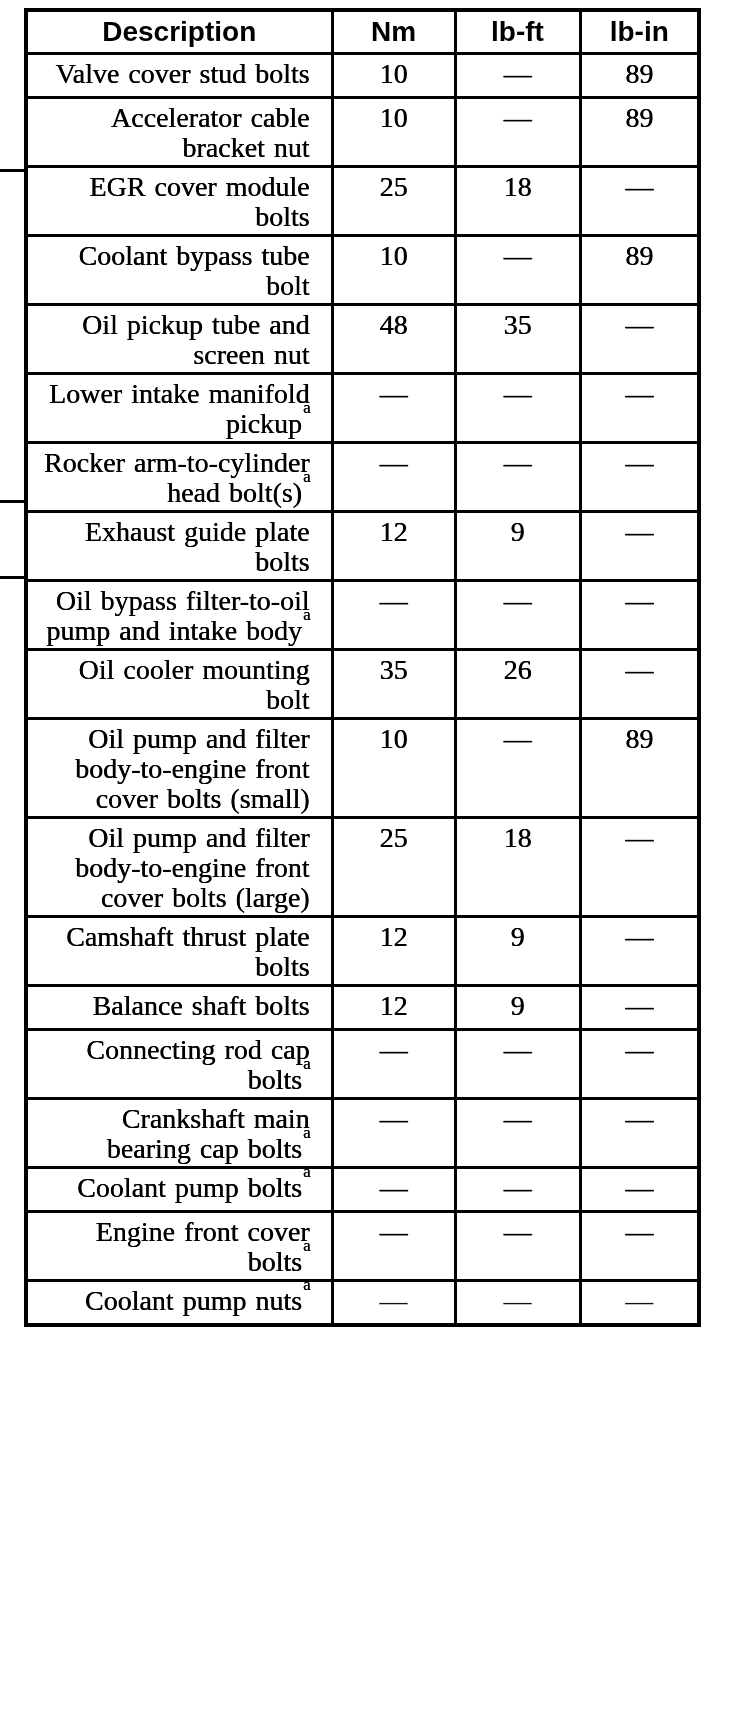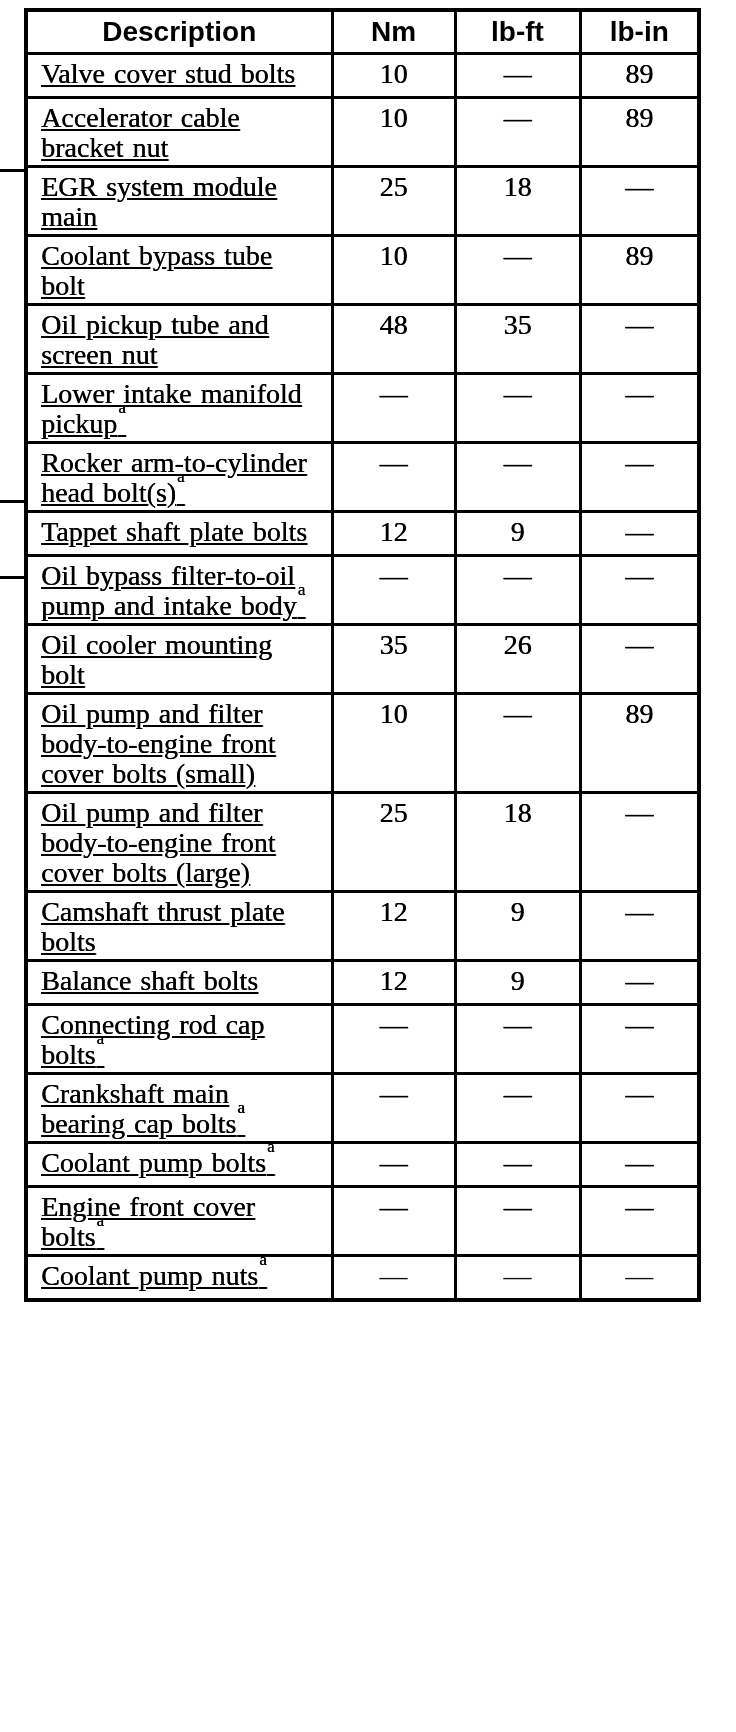--- a/index.html
+++ b/index.html
@@ -39,23 +39,22 @@
     padding: 5px 2px 5px 2px;
   }
   .spec-table td {
     font-family: "Liberation Serif", serif;
     font-size: 28px;
     line-height: 30px;
     text-shadow: 0.4px 0 0 #000000;
   }
   td.col-desc {
     padding: 4px 21px 2px 13px;
-    text-align: left;
+    text-align: right;
     word-spacing: 2px;
-    text-decoration: underline;
   }
   td.col-num {
     padding: 4px 2px 7px 2px;
     text-align: center;
   }
   td.col-num.thin {
     text-shadow: none;
     color: #111111;
   }
   sup.fn {
@@ -111,21 +110,21 @@
 
     <tr>
       <td class="col-desc"><span class="desc-text">Accelerator cable bracket nut</span></td>
       <td class="col-num nm">10</td>
       <td class="col-num lbft">—</td>
       <td class="col-num lbin">89</td>
     </tr>
 
 
     <tr>
-      <td class="col-desc"><span class="desc-text">EGR system module main</span></td>
+      <td class="col-desc"><span class="desc-text">EGR cover module bolts</span></td>
       <td class="col-num nm">25</td>
       <td class="col-num lbft">18</td>
       <td class="col-num lbin">—</td>
     </tr>
 
     <tr>
       <td class="col-desc"><span class="desc-text">Coolant bypass tube bolt</span></td>
       <td class="col-num nm">10</td>
       <td class="col-num lbft">—</td>
       <td class="col-num lbin">89</td>
@@ -146,21 +145,21 @@
     </tr>
 
     <tr>
       <td class="col-desc"><span class="desc-text">Rocker arm-to-cylinder head bolt(s)</span><sup class="fn">a</sup></td>
       <td class="col-num nm">—</td>
       <td class="col-num lbft">—</td>
       <td class="col-num lbin">—</td>
     </tr>
 
     <tr>
-      <td class="col-desc"><span class="desc-text">Tappet shaft plate bolts</span></td>
+      <td class="col-desc"><span class="desc-text">Exhaust guide plate bolts</span></td>
       <td class="col-num nm">12</td>
       <td class="col-num lbft">9</td>
       <td class="col-num lbin">—</td>
     </tr>
 
 
     <tr>
       <td class="col-desc"><span class="desc-text">Oil bypass filter-to-oil pump and intake body</span><sup class="fn">a</sup></td>
       <td class="col-num nm">—</td>
       <td class="col-num lbft">—</td>

